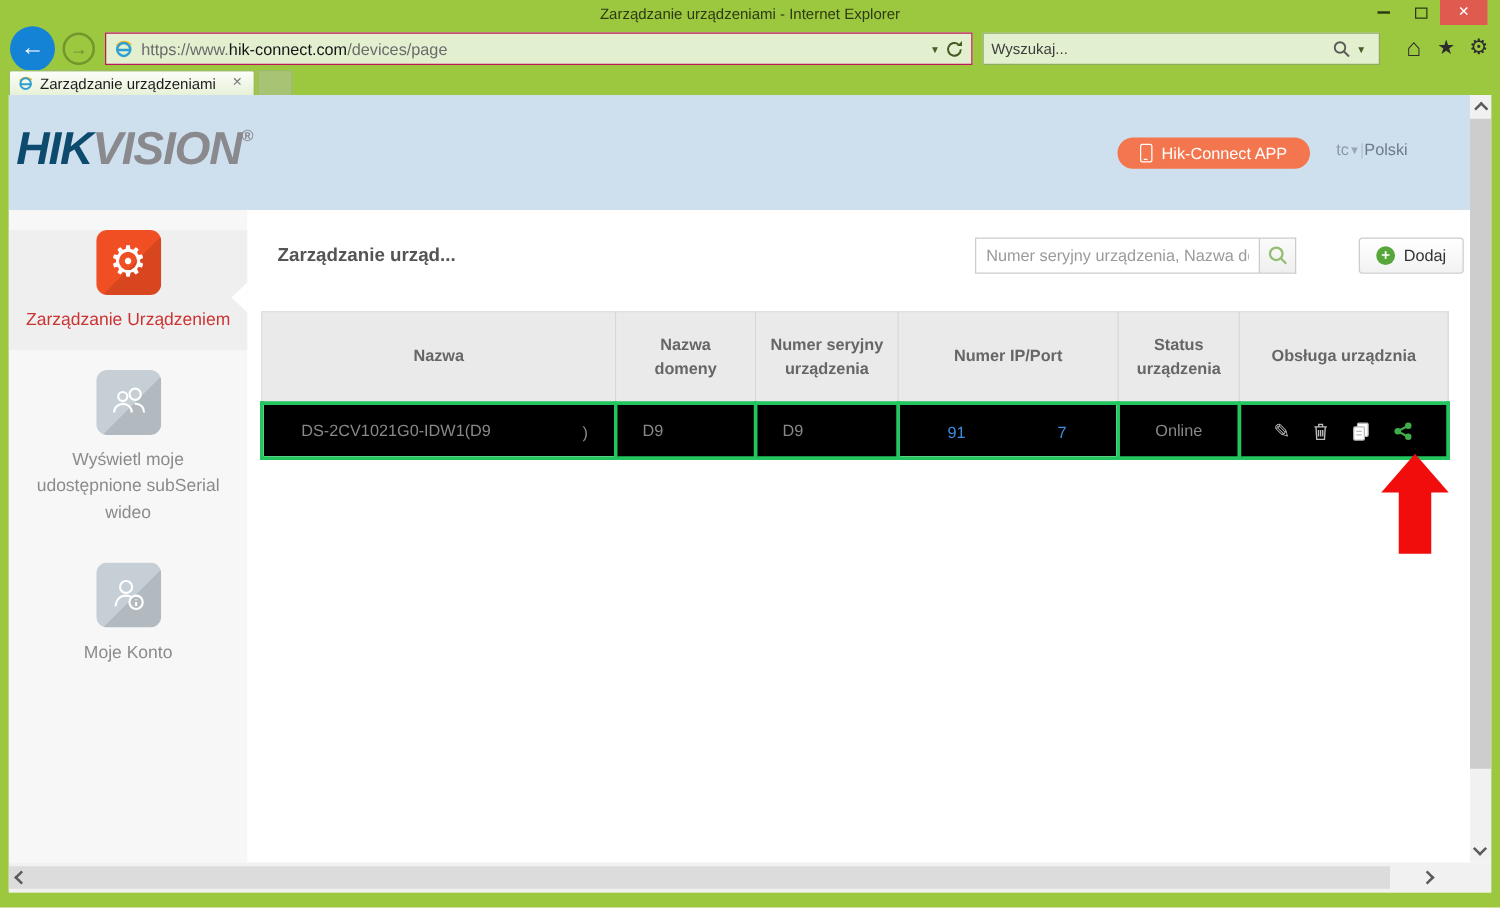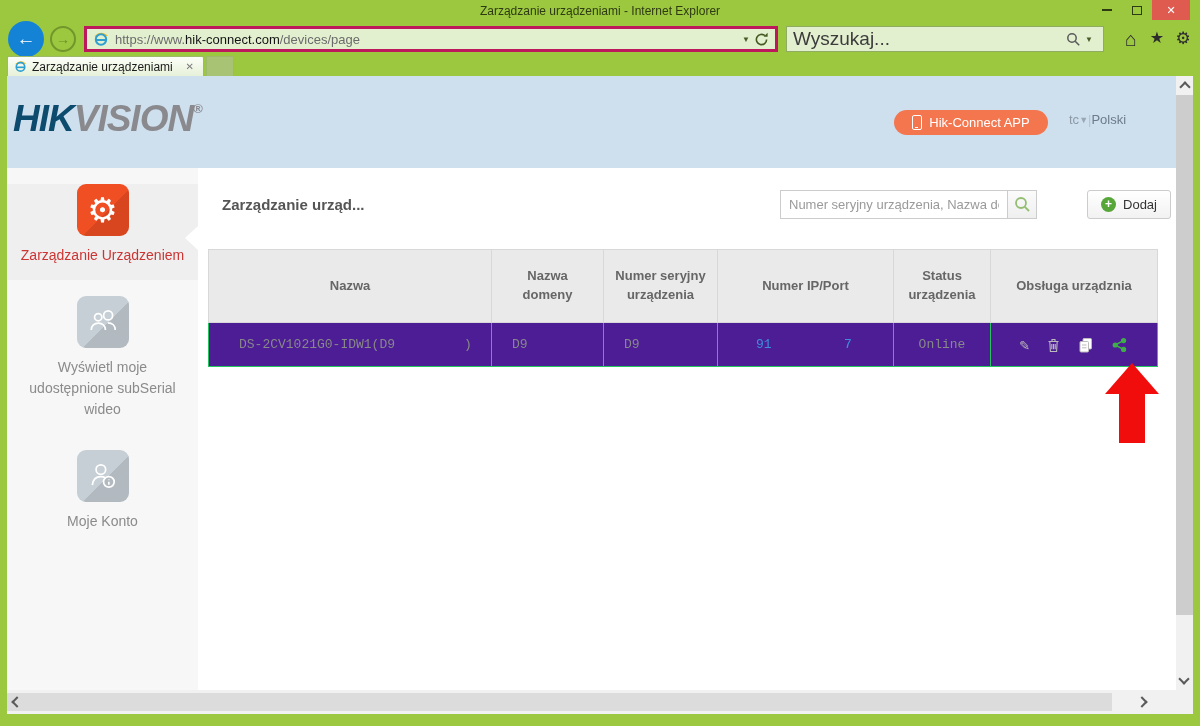--- a/index.html
+++ b/index.html
@@ -13,29 +13,29 @@
   .win-btn { width:30px; height:20px; display:flex; align-items:center; justify-content:center; color:#2e3a12; }
   .min-glyph { width:10px; height:2px; background:#2e3a12; }
   .max-glyph { width:10px; height:9px; border:1.5px solid #2e3a12; }
   .win-close { width:38px; background:#DF5B50; color:#fff; font-size:11px; }
 
   .toolbar { position:absolute; top:22px; left:0; right:0; height:34px; display:flex; align-items:center; padding-left:8px; }
   .nav-back { width:36px; height:36px; border-radius:50%; background:#1583D5; color:#fff; font-size:19px; font-weight:bold;
               display:flex; align-items:center; justify-content:center; flex:none; }
   .nav-fwd { width:26px; height:26px; border-radius:50%; border:2px solid rgba(62,88,18,.45); color:rgba(62,88,18,.55);
              font-size:14px; display:flex; align-items:center; justify-content:center; margin:0 8px 0 6px; flex:none; }
-  .addr-bar { width:694px; height:26px; background:#E3F0D0; border:3px solid #be185d; display:flex; align-items:center;
+  .addr-bar { width:694px; height:26px; background:#E3F0D0; border:1px solid #be185d; display:flex; align-items:center;
               padding:0 6px; font-size:13px; flex:none; }
   .addr-url { margin-left:6px; white-space:nowrap; overflow:hidden; }
   .url-dim { color:#6b6b6b; } .url-domain { color:#141414; }
   .addr-spacer { flex:1; }
   .caret { color:#4a5d28; font-size:10px; padding:0 4px; }
   .chrome-search { width:318px; height:26px; background:#E3F0D0; border:1px solid #8FAC62; display:flex; align-items:center;
                    margin-left:8px; padding:0 6px; flex:none; }
-  .chrome-search input { flex:1; border:0; background:transparent; outline:none; font-size:19px; color:#333;
+  .chrome-search input { flex:1; border:0; background:transparent; outline:none; font-size:12px; color:#333;
                          font-family:"Liberation Sans",sans-serif; }
   .chrome-search input::placeholder { color:#3c3c3c; }
   .chrome-icons { display:flex; margin-left:14px; }
   .chrome-icon { width:26px; text-align:center; color:#2d2d2d; }
   .home-g { font-size:20px; } .star-g { font-size:16px; } .gear-g { font-size:17px; }
 
   .tabrow { position:absolute; top:56px; left:0; right:0; height:20px; }
   .tab { position:absolute; left:7px; top:0; width:197px; height:20px;
          background:linear-gradient(#fcfef9,#e7f1d8); border:1px solid #9DB96A; border-bottom:none;
          border-radius:2px 2px 0 0; display:flex; align-items:center; padding:0 6px; }
@@ -84,21 +84,21 @@
                     display:flex; align-items:center; justify-content:center; }
   .add-btn { position:absolute; left:889px; top:22px; width:84px; height:29px; border:1px solid #ccc; border-radius:3px;
              background:linear-gradient(#ffffff,#f2f2f2); display:flex; align-items:center; justify-content:center; gap:7px;
              font-size:13px; color:#333; }
   .plus-ic { width:15px; height:15px; border-radius:50%; background:#57A639; color:#fff; font-size:12px; line-height:15px;
              text-align:center; font-weight:bold; }
 
   table.devices { position:absolute; left:10px; top:81px; width:949px; border-collapse:collapse; table-layout:fixed; }
   .devices th { height:73px; background:#EAEAEA; border:1px solid #D8D8D8; font-size:13px; font-weight:bold; color:#666;
                 text-align:center; line-height:1.45; padding:6px 10px; }
-  .devices td { height:44px; border:1px solid #22c55e; font-size:13px; color:#888; background:#4c1d95;font-family:Liberation Mono, monospace; }
+  .devices td { height:44px; border:3px solid #22c55e; font-size:13px; color:#888; background:#000000; }
   .td-name { padding-left:30px; position:relative; }
   .name-suffix { position:absolute; left:255px; top:0; line-height:44px; }
   .td-pad { padding-left:20px;margin-top:29px; }
   .td-ip { position:relative; color:#3C8DDE; }
   .ip-a { position:absolute; left:38px; top:0; line-height:44px; color:#3C8DDE; }
   .ip-b { position:absolute; left:126px; top:0; line-height:44px; color:#3C8DDE; }
   .td-status { text-align:center; color:#7AB800; }
   .td-ops { }
   .ops-wrap { display:flex; align-items:center; justify-content:center; gap:17px; }
   .op-pencil { color:#BBB; font-size:16px; }

